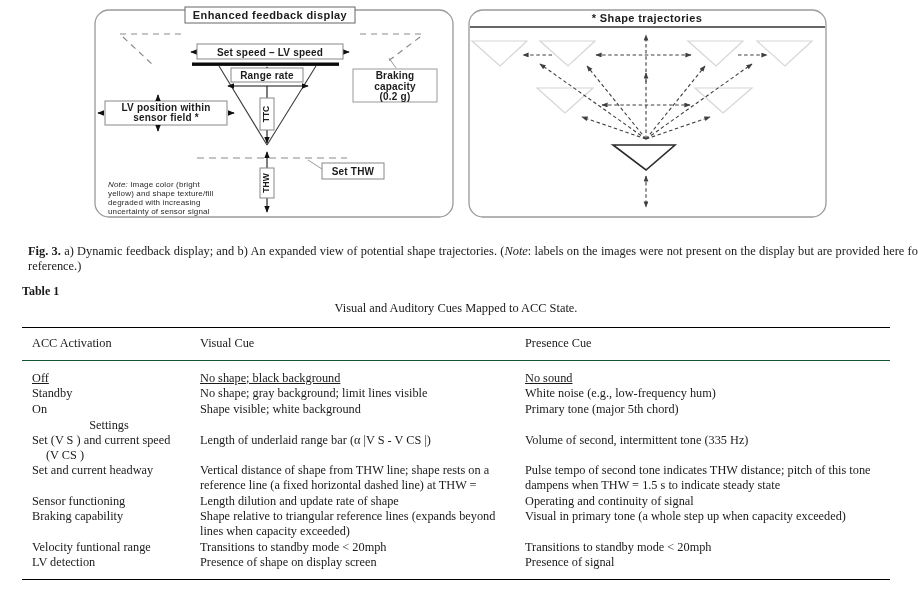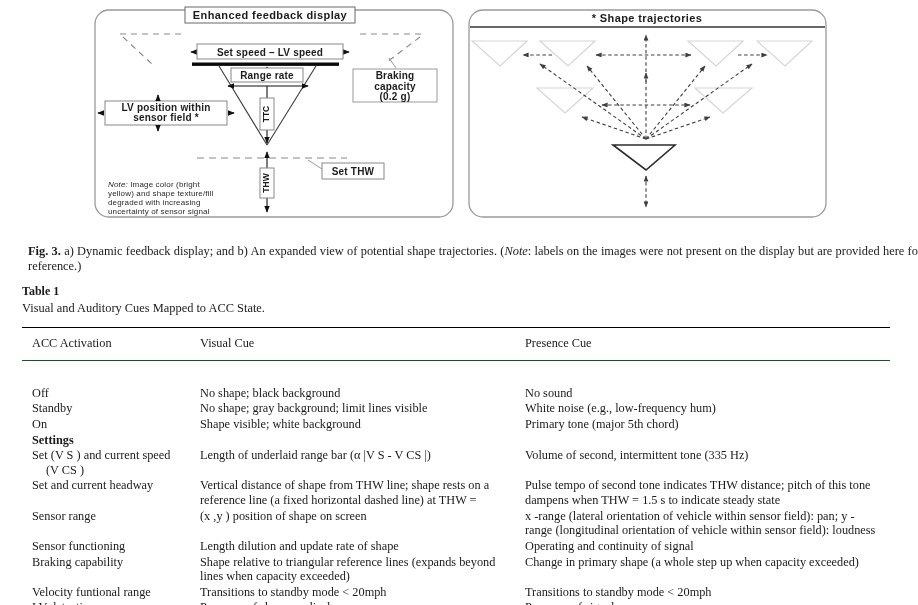--- a/index.html
+++ b/index.html
@@ -13,36 +13,36 @@
   .box-label  { font-size:10px; font-weight:bold; letter-spacing:.2px; }
   .rot-label  { font-size:8.5px; font-weight:bold; }
   .note-text  { font-size:8px; letter-spacing:.15px; fill:#2a2a2a; }
 
   .fig-caption {
     position:absolute; left:12px; top:228px; width:894px; margin:16px;
     font-size:12.4px; line-height:1.22; text-align:justify;
   }
   .table-block { position:absolute; left:22px; top:284px; width:868px; }
   .table-label   { margin:0 0 2px 0; font-size:12px; font-weight:bold; }
-  .table-caption { margin:0 0 11px 0; font-size:12.4px; }
+  .table-caption { margin:0 0 11px 0; font-size:12.4px;text-align:center; }
   table.acc {
     border-collapse:collapse; width:868px; table-layout:fixed;
     font-size:12.3px; line-height:1.19;
     border-top:1.4px solid #000; border-bottom:1.4px solid #000;
   }
   table.acc thead th {
     text-align:left; font-weight:normal; vertical-align:top;
     padding:8px 14px 9px 0; border-bottom:1px solid #14532d;
   }
   table.acc tbody td { vertical-align:top; padding:0.5px 14px 0.5px 0; }
-  table.acc tbody tr:first-child td { padding-top:25px; }
+  table.acc tbody tr:first-child td { padding-top:10px;text-decoration:underline; }
   table.acc tbody tr:last-child td  { padding-bottom:9px; }
   table.acc .c1 { padding-left:24px; text-indent:-14px; }
   table.acc thead .c1 { padding-left:10px; text-indent:0; }
-  table.acc tr.section-row td:first-child { font-weight:bold; padding-left:10px; text-indent:0; }
+  table.acc tr.section-row td:first-child { font-weight:normal; padding-left:10px; text-indent:0;text-align:center; }
 </style>
 </head>
 <body>
 
 <div class="page">
 
   <svg class="fig-svg" width="740" height="216" viewBox="0 0 740 216">
     <defs>
       <marker id="ab" markerUnits="userSpaceOnUse" markerWidth="9" markerHeight="8" refX="6" refY="2.7" orient="auto-start-reverse">
         <path d="M0,0 L6.8,2.7 L0,5.4 Z" fill="#111"></path>
@@ -199,33 +199,28 @@
           <td class="c1">Set (V S ) and current speed (V CS )</td>
           <td>Length of underlaid range bar (α |V S - V CS |)</td>
           <td>Volume of second, intermittent tone (335 Hz)</td>
         </tr>
         <tr>
           <td class="c1">Set and current headway</td>
           <td>Vertical distance of shape from THW line; shape rests on a reference line (a fixed horizontal dashed line) at THW =</td>
           <td>Pulse tempo of second tone indicates THW distance; pitch of this tone dampens when THW = 1.5 s to indicate steady state</td>
         </tr>
         <tr>
-          <td class="c1">Sensor range</td>
-          <td>(x ,y ) position of shape on screen</td>
-          <td>x -range (lateral orientation of vehicle within sensor field): pan; y -range (longitudinal orientation of vehicle within sensor field): loudness</td>
-        </tr>
-        <tr>
           <td class="c1">Sensor functioning</td>
           <td>Length dilution and update rate of shape</td>
           <td>Operating and continuity of signal</td>
         </tr>
         <tr>
           <td class="c1">Braking capability</td>
           <td>Shape relative to triangular reference lines (expands beyond lines when capacity exceeded)</td>
-          <td>Change in primary shape (a whole step up when capacity exceeded)</td>
+          <td>Visual in primary tone (a whole step up when capacity exceeded)</td>
         </tr>
         <tr>
           <td class="c1">Velocity funtional range</td>
           <td>Transitions to standby mode &lt; 20mph</td>
           <td>Transitions to standby mode &lt; 20mph</td>
         </tr>
         <tr>
           <td class="c1">LV detection</td>
           <td>Presence of shape on display screen</td>
           <td>Presence of signal</td>

